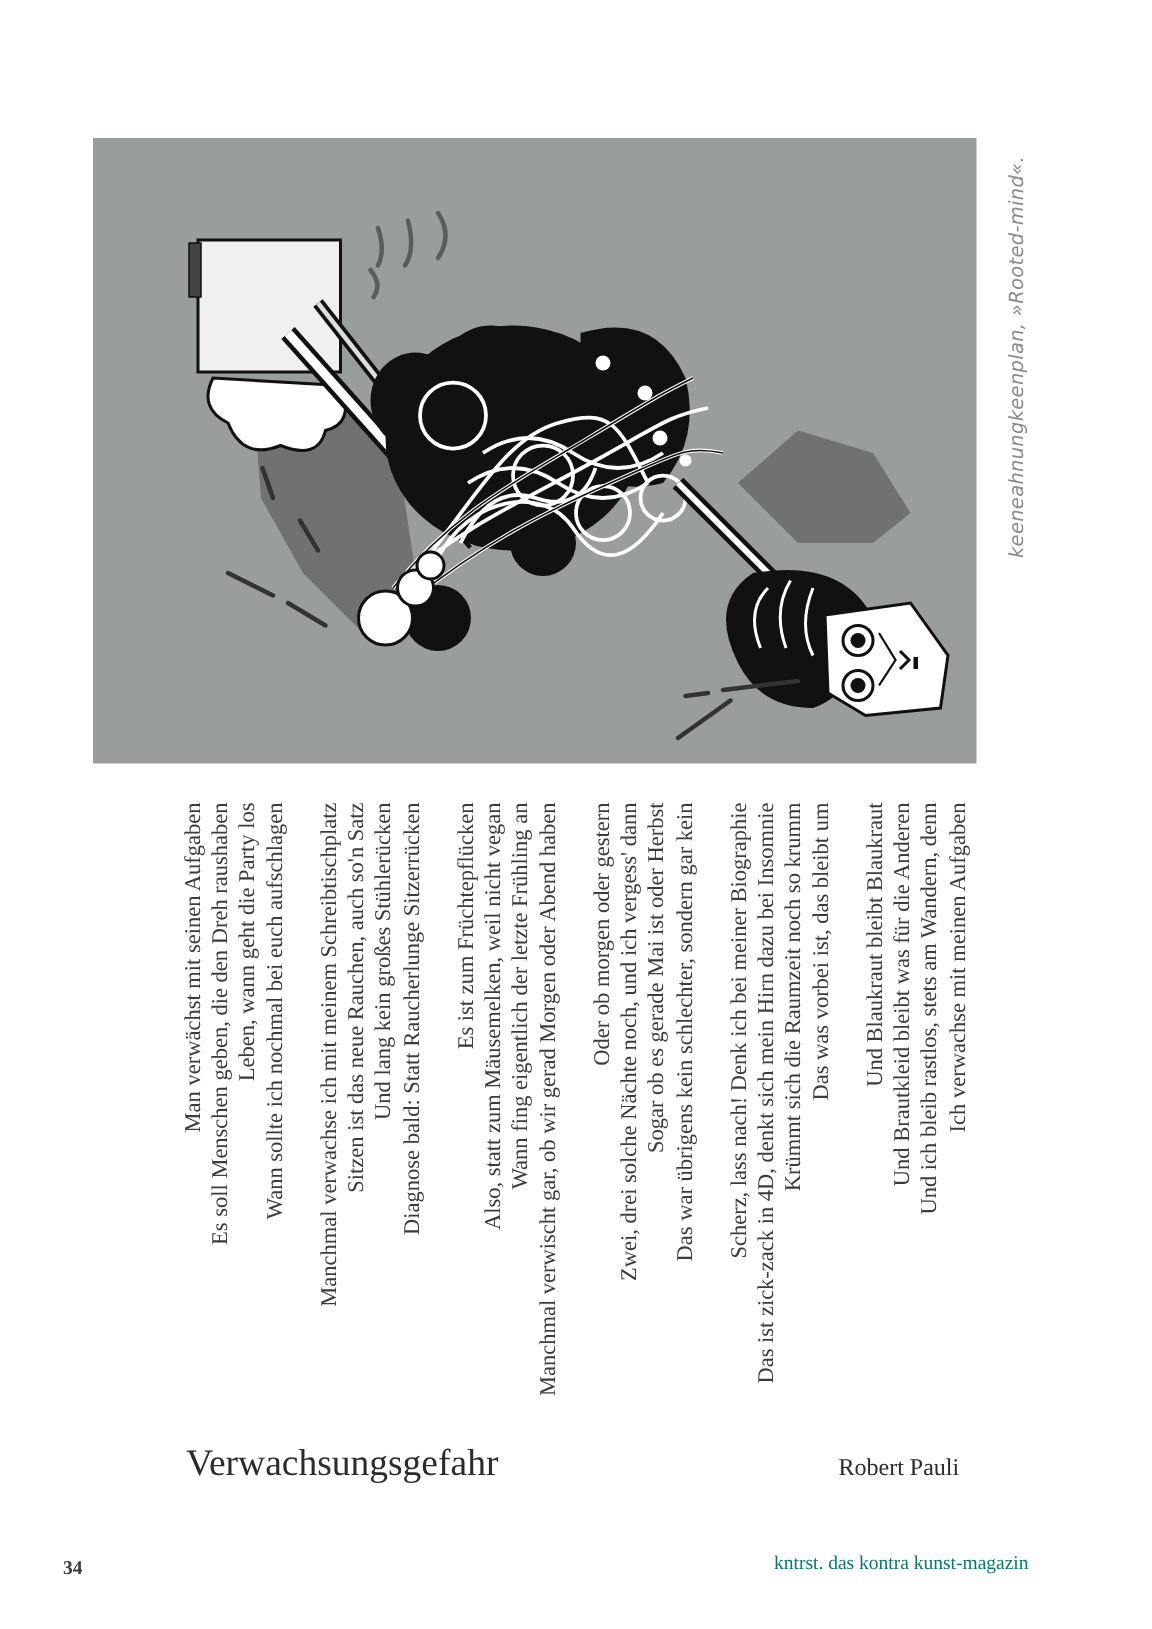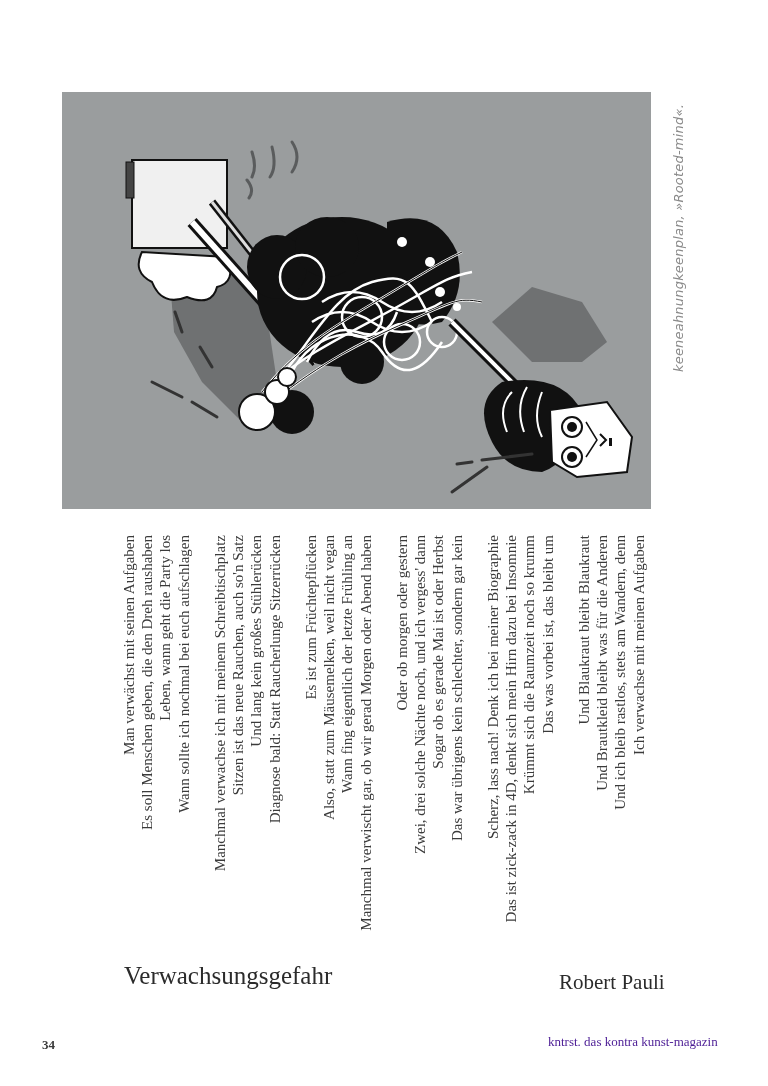--- a/index.html
+++ b/index.html
@@ -87,40 +87,40 @@
       font-size: 25px;
       color: #2b2b2b;
       white-space: nowrap;
       text-align: right;
     }
     .author {
       position: absolute;
       left: 559px;
       top: 970px;
       font-family: "Liberation Serif", "DejaVu Serif", serif;
-      font-size: 21px;
+      font-size: 16px;
       color: #2b2b2b;
       white-space: nowrap;
     }
     .page-number {
       position: absolute;
       left: 42px;
       top: 1037px;
       font-family: "Liberation Serif", "DejaVu Serif", serif;
       font-size: 13px;
       color: #3b3b3b;
       font-weight: bold;
     }
     .magazine {
       position: absolute;
-      left: 548px;
+      left: 516px;
       top: 1034px;
       font-family: "Liberation Serif", "DejaVu Serif", serif;
       font-size: 13px;
-      color: #4c1d95;
+      color: #0f766e;
       white-space: nowrap;
     }
   </style>
 </head>
 <body>
 
 <div class="artwork">
   <svg viewBox="0 0 589 417" xmlns="http://www.w3.org/2000/svg">
 
     <polygon points="108,188 150,170 200,190 215,290 180,330 140,290 112,240" fill="#6f7172"></polygon>

